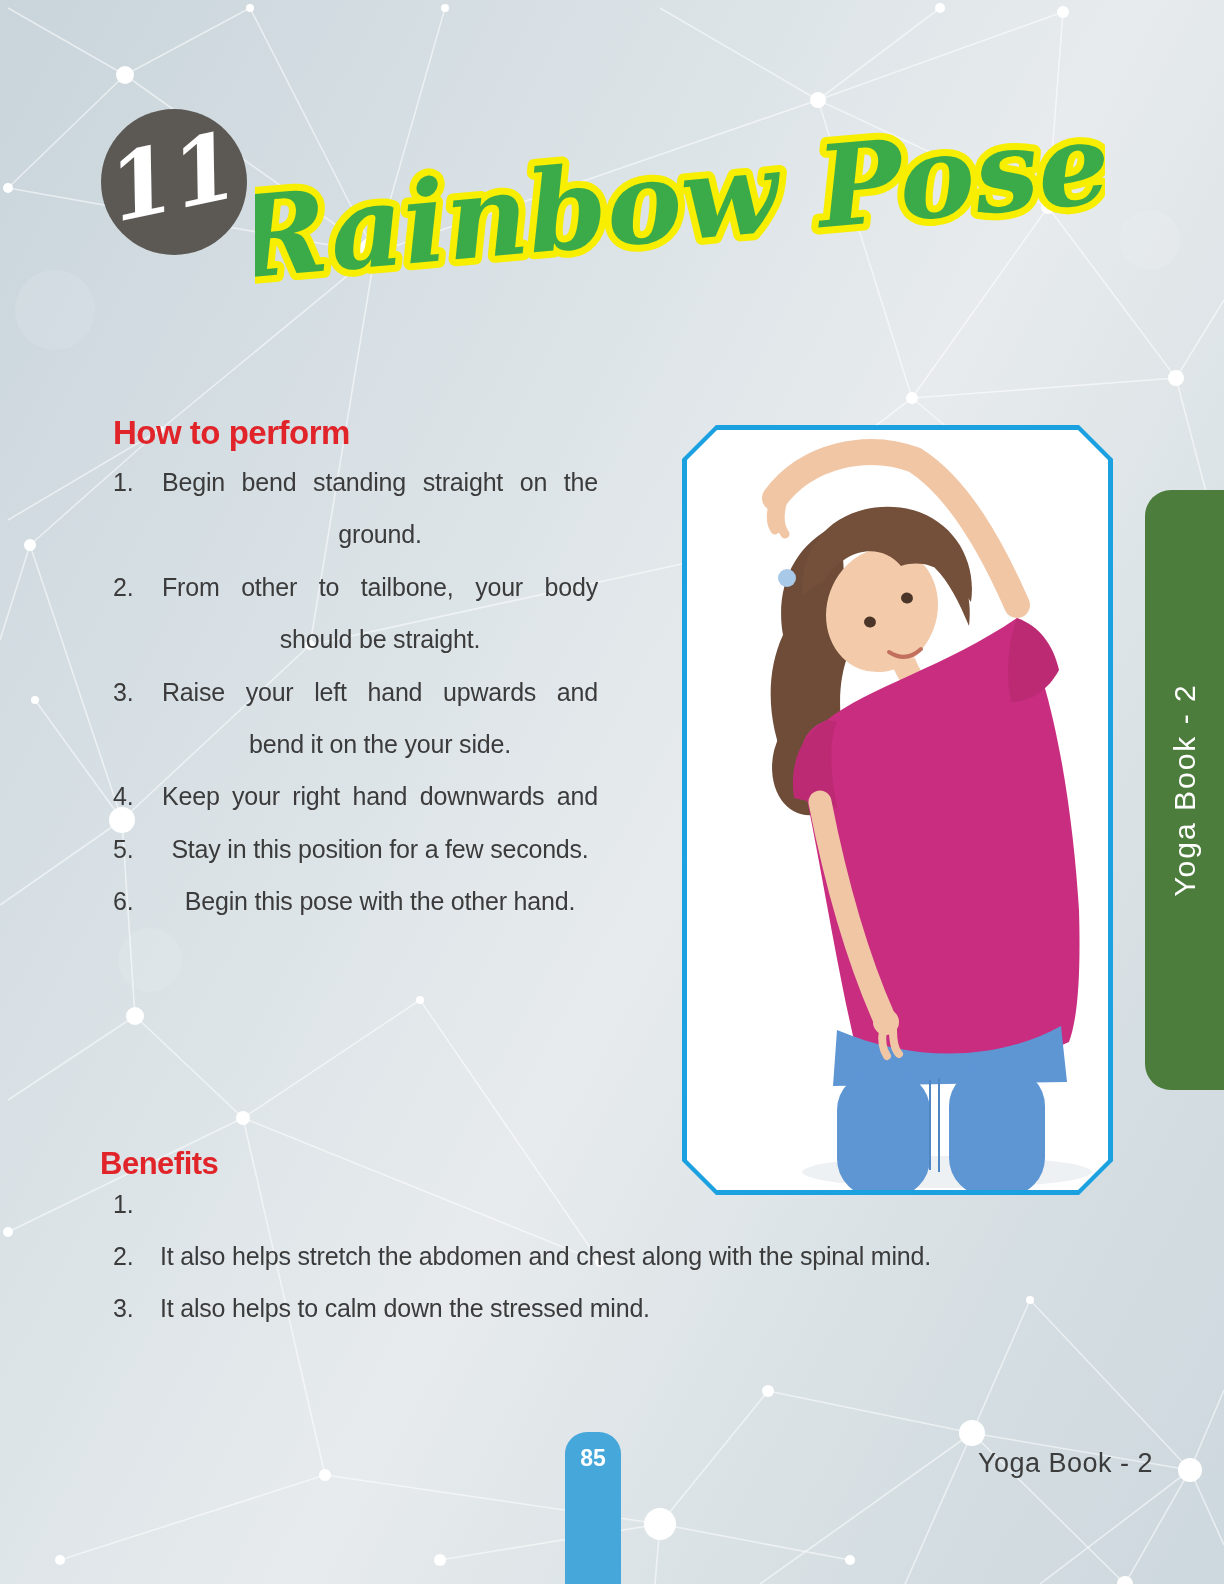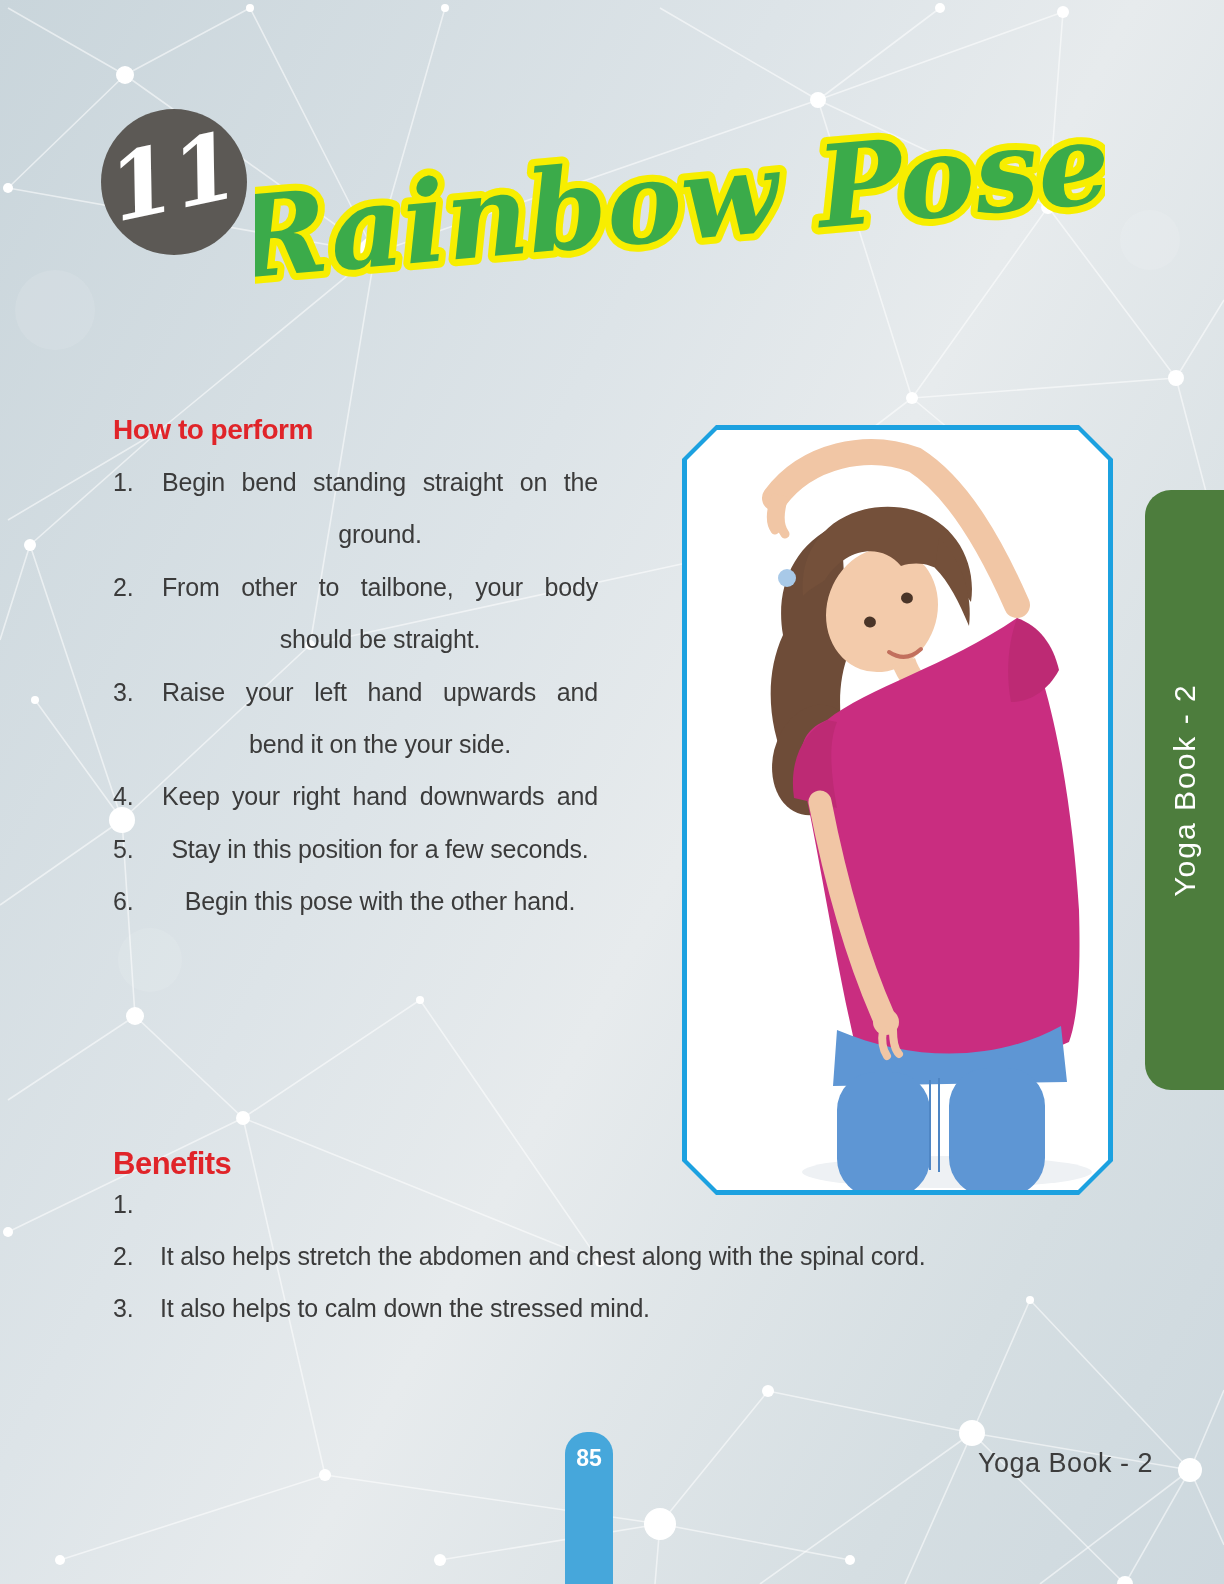--- a/index.html
+++ b/index.html
@@ -22,21 +22,21 @@
     font-family:"DejaVu Serif",serif;font-style:italic;font-weight:700;
     font-size:92px;color:#ffffff;transform:rotate(-12deg);line-height:1;
     padding-bottom:10px;
   }
 
   .title-svg{position:absolute;left:255px;top:62px;}
 
   
   .hheading{
     position:absolute;left:113px;top:414px;
-    font-size:28px;font-weight:bold;color:var(--heading_red);
+    font-size:33px;font-weight:bold;color:var(--heading_red);
     letter-spacing:-0.5px;
   }
   .steps{position:absolute;left:113px;top:456px;margin:0;padding:0;list-style:none;
     font-size:25px;color:var(--body_text);letter-spacing:-0.2px;}
   .step{display:flex;line-height:52.4px;}
   .step .num{width:49px;flex:0 0 49px;}
   .step .stext{width:436px;}
   .jline{text-align:justify;text-align-last:justify;}
   .lline{white-space:nowrap;text-align:center;}
 
@@ -58,33 +58,33 @@
     background:var(--tab_green);border-radius:26px 0 0 26px;
     display:flex;align-items:center;justify-content:center;
   }
   .side-tab span{
     transform:rotate(-90deg);white-space:nowrap;color:#ffffff;
     font-size:30px;letter-spacing:2px;
   }
 
   
   .bheading{
-    position:absolute;left:113px;top:1146px;
+    position:absolute;left:100px;top:1146px;
     font-size:31px;font-weight:bold;color:var(--heading_red);
     letter-spacing:-0.5px;
   }
   .benefits{position:absolute;left:113px;top:1178px;margin:0;padding:0;list-style:none;
     font-size:25px;color:var(--body_text);letter-spacing:-0.2px;}
   .benefit{display:flex;line-height:52.2px;}
   .benefit .num{width:47px;flex:0 0 47px;}
   .benefit .btext{white-space:nowrap;}
 
   
   .page-tab{
-    position:absolute;left:565px;top:1432px;width:48px;height:152px;
+    position:absolute;left:565px;top:1432px;width:56px;height:152px;
     background:var(--page_tab_blue);border-radius:22px 22px 0 0;
     display:flex;justify-content:center;
   }
   .page-tab span{color:#fff;font-weight:bold;font-size:23px;margin-top:13px;}
   .footer-brand{
     position:absolute;top:1448px;left:978px;
     font-size:27px;color:var(--footer_text);letter-spacing:0.5px;
   }
 </style>
 </head>
@@ -247,21 +247,21 @@
     <span>Yoga Book - 2</span>
   </div>
 
   <div class="bheading">Benefits</div>
   <ol class="benefits">
     <li class="benefit">
       <span class="num">1.</span>
     </li>
     <li class="benefit">
       <span class="num">2.</span>
-      <div class="btext">It also helps stretch the abdomen and chest along with the spinal cord.</div>
+      <div class="btext">It also helps stretch the abdomen and chest along with the spinal mind.</div>
     </li>
     <li class="benefit">
       <span class="num">3.</span>
       <div class="btext">It also helps to calm down the stressed mind.</div>
     </li>
   </ol>
 
   <div class="page-tab">
     <span>85</span>
   </div>

